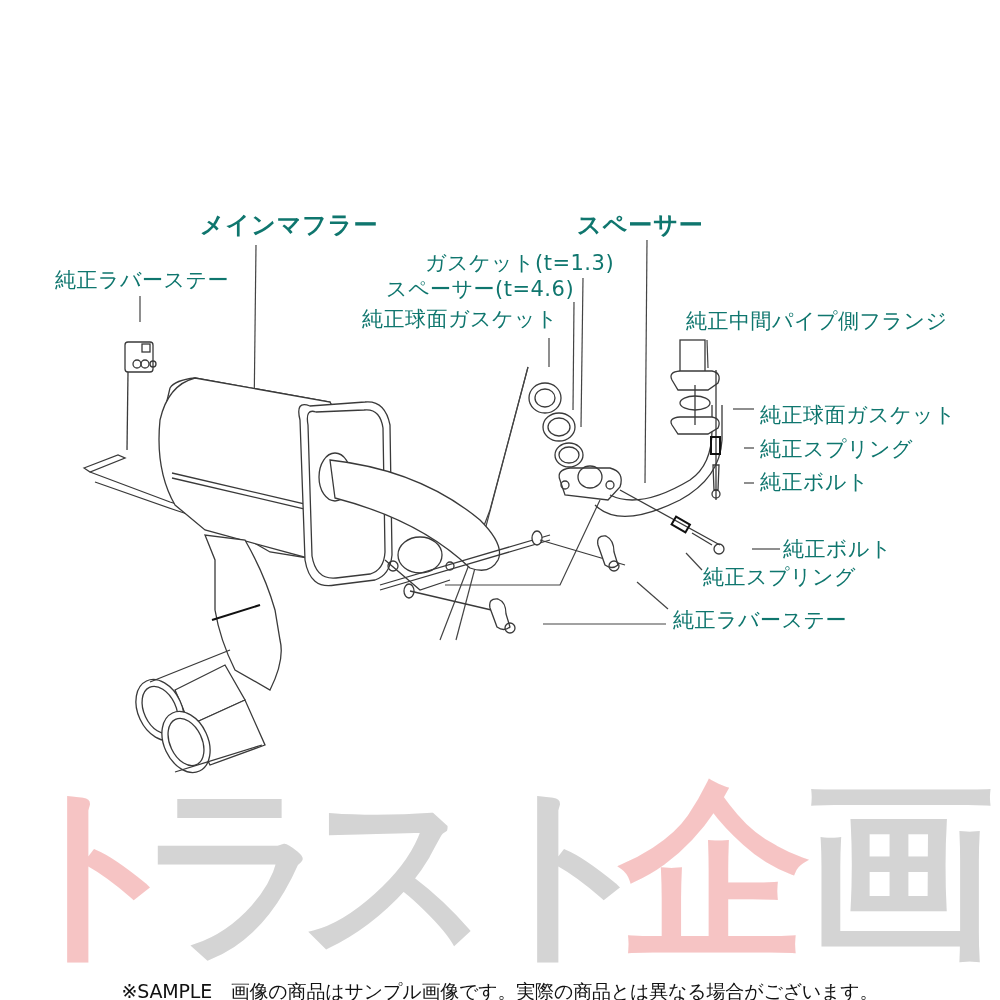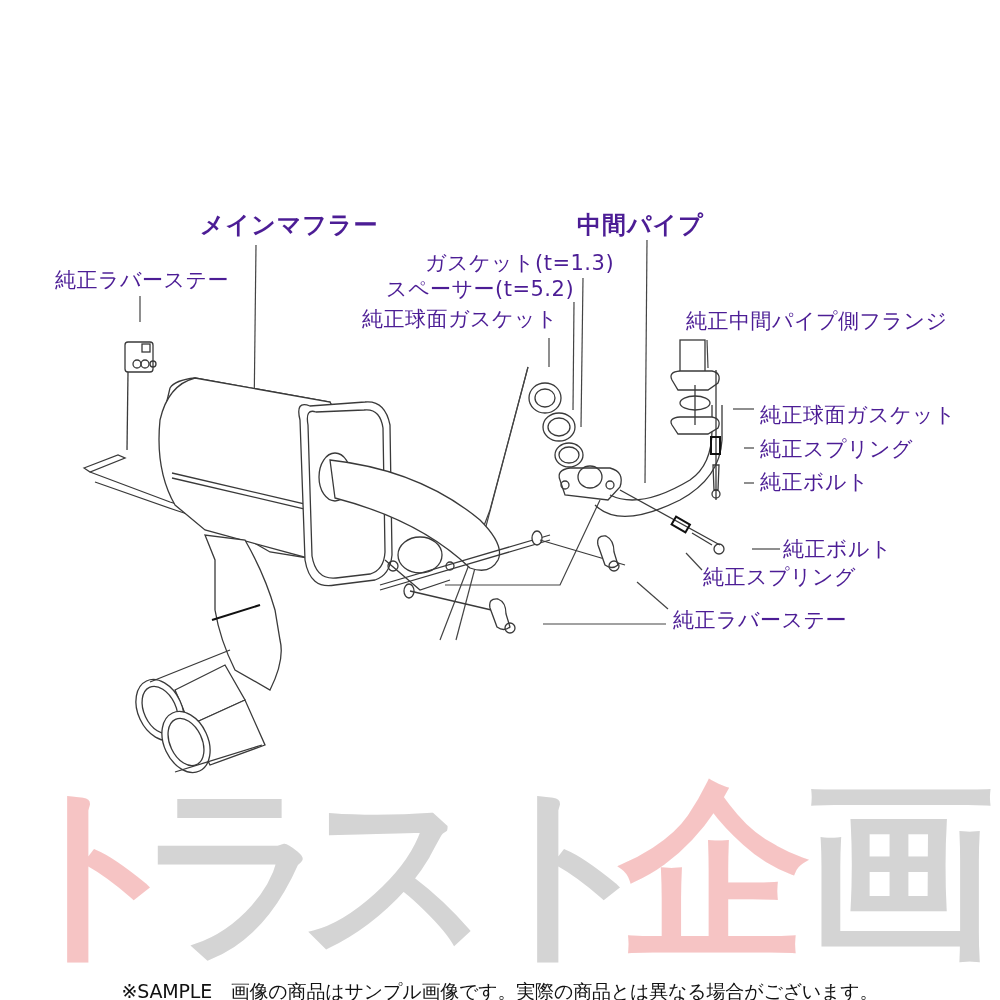--- a/index.html
+++ b/index.html
@@ -1,19 +1,19 @@
 <!DOCTYPE html>
 <html><head>
   <meta charset="utf-8">
   <style>
     html, body { margin: 0; padding: 0; background: #ffffff; }
     body { width: 1000px; height: 1000px; position: relative; overflow: hidden;
            font-family: "DejaVu Sans", "Liberation Sans", sans-serif; color: #1a1a1a; }
     .canvas { position: absolute; left: 0; top: 0; width: 1000px; height: 1000px; }
-    .label { position: absolute; white-space: nowrap; font-size: 21px; line-height: 1; letter-spacing: 0.5px; color: #4c1d95; }
+    .label { position: absolute; white-space: nowrap; font-size: 21px; line-height: 1; letter-spacing: 0.5px; color: #0f766e; }
     .label.bold { font-weight: bold; font-size: 24px; letter-spacing: 1px; }
     .watermark { position: absolute; top: 775px; left: 0; width: 1000px; height: 200px; }
     .wm-char { position: absolute; font-family: "DejaVu Serif", "Liberation Serif", serif; font-weight: bold;
                font-size: 190px; line-height: 1; top: 0; }
     .footer { position: absolute; left: 0; top: 957px; width: 1000px; text-align: center;
               font-size: 19px; color: #111; white-space: nowrap; font-family: "DejaVu Sans", sans-serif; letter-spacing: -0.2px; margin-top: 22px; }
     svg .ln { stroke: #3a3a3a; stroke-width: 1.3; fill: none; }
     svg .lf { stroke: #3a3a3a; stroke-width: 1.3; fill: #ffffff; }
     svg .ld { stroke: #111; stroke-width: 2; fill: none; }
     svg .leader { stroke: #444; stroke-width: 1.2; fill: none; }
@@ -143,24 +143,24 @@
 
     <g>
       <path class="lf" d="M598,545 Q596,535 606,536 Q614,540 614,552 L618,565 Q612,570 605,565 Z"></path>
       <circle class="ln" cx="614" cy="566" r="5"></circle>
       <path class="lf" d="M490,608 Q488,598 498,599 Q506,602 506,614 L510,627 Q504,632 497,627 Z"></path>
       <circle class="ln" cx="510" cy="628" r="5"></circle>
     </g>
   </svg>
 
   <span class="label bold" style="left:200px;top:213px">メインマフラー</span>
-  <span class="label bold" style="left:577px;top:213px">中間パイプ</span>
+  <span class="label bold" style="left:577px;top:213px">スペーサー</span>
   <span class="label" style="left:55px;top:270px">純正ラバーステー</span>
   <span class="label" style="left:425px;top:253px">ガスケット(t=1.3)</span>
-  <span class="label" style="left:386px;top:279px">スペーサー(t=5.2)</span>
+  <span class="label" style="left:386px;top:279px">スペーサー(t=4.6)</span>
   <span class="label" style="left:362px;top:309px">純正球面ガスケット</span>
   <span class="label" style="left:686px;top:311px">純正中間パイプ側フランジ</span>
   <span class="label" style="left:760px;top:405px">純正球面ガスケット</span>
   <span class="label" style="left:760px;top:439px">純正スプリング</span>
   <span class="label" style="left:760px;top:472px">純正ボルト</span>
   <span class="label" style="left:783px;top:539px">純正ボルト</span>
   <span class="label" style="left:703px;top:567px">純正スプリング</span>
   <span class="label" style="left:673px;top:610px">純正ラバーステー</span>
 
   <div class="footer">※SAMPLE　画像の商品はサンプル画像です。実際の商品とは異なる場合がございます。</div>

